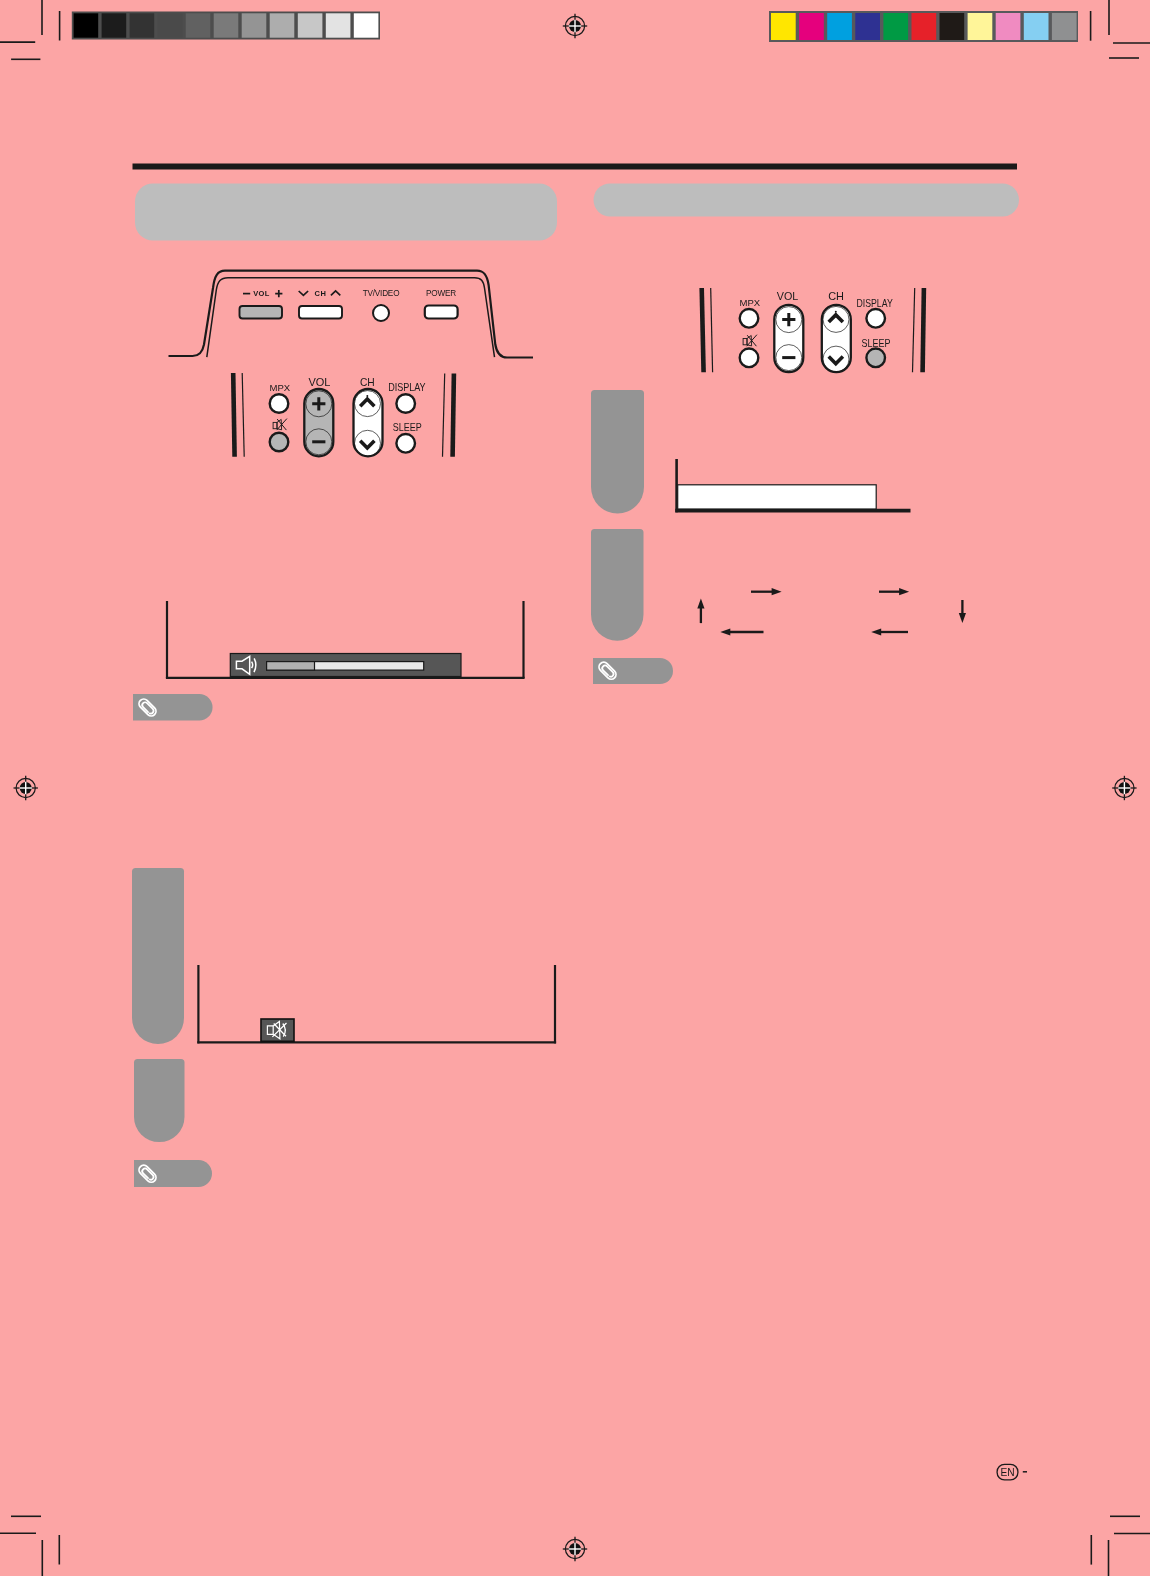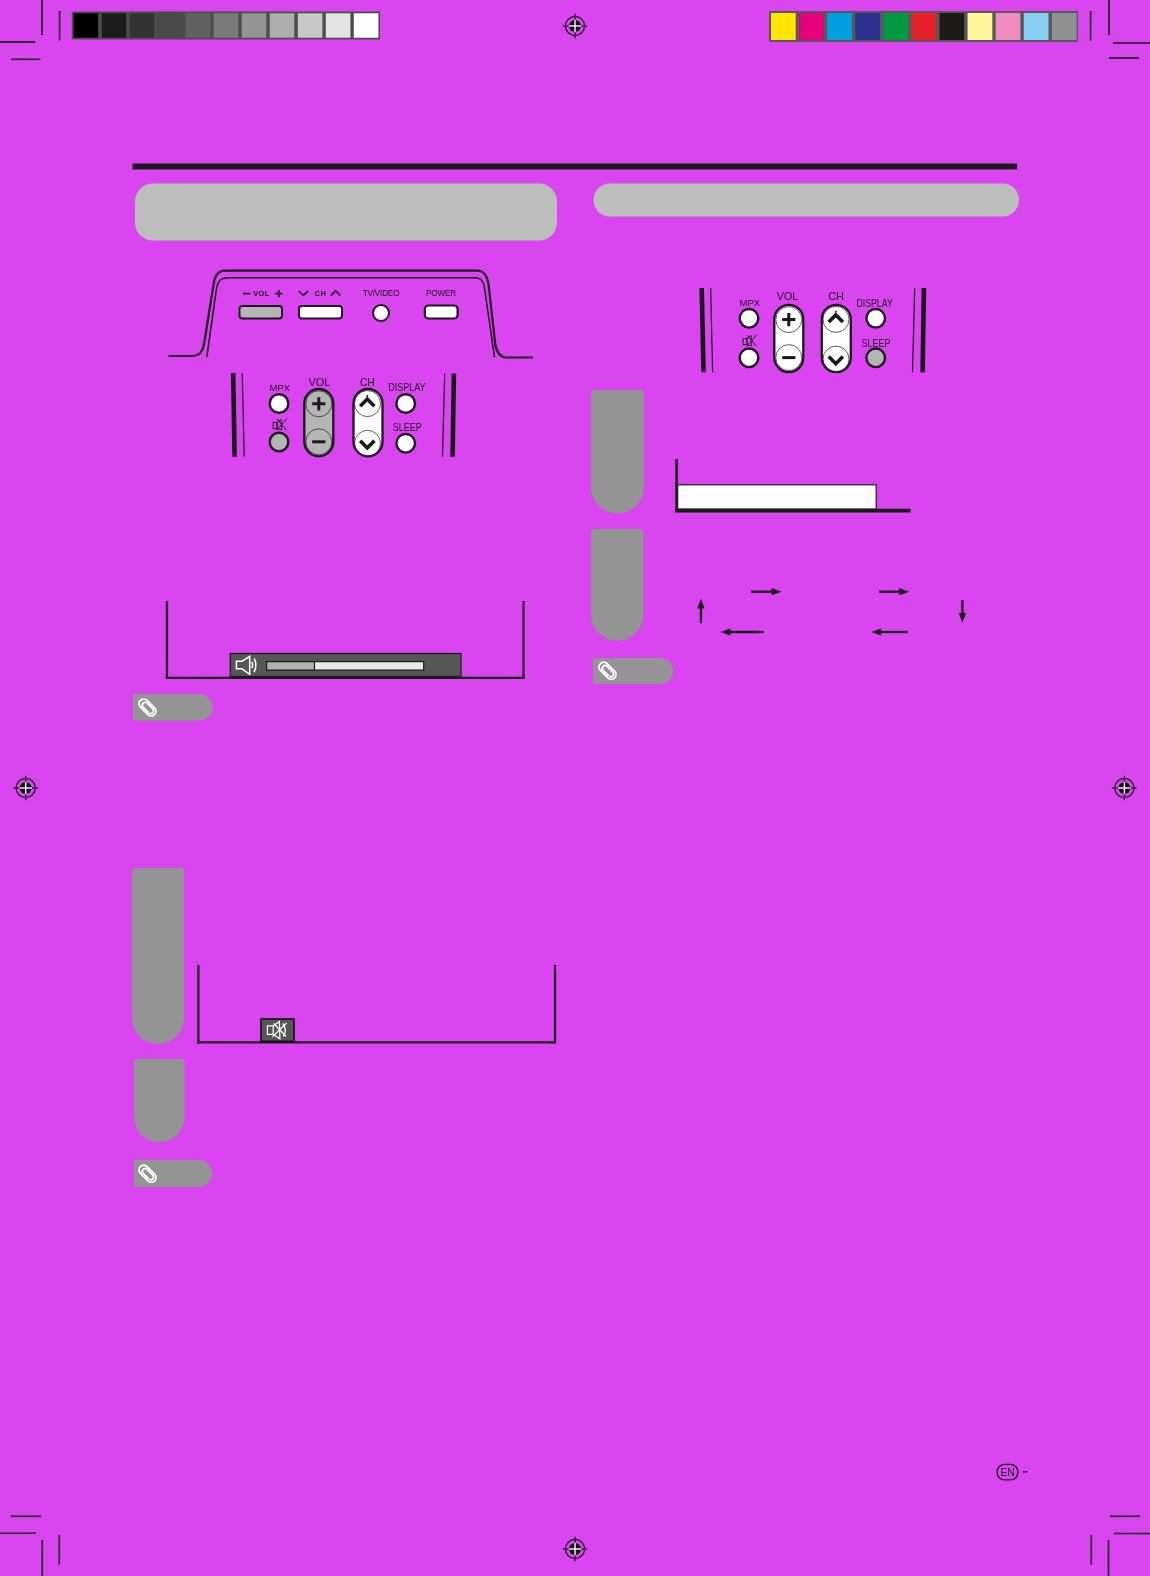--- a/index.html
+++ b/index.html
@@ -1,16 +1,16 @@
 <!DOCTYPE html>
 <html><head>
 <meta charset="utf-8">
 <style>
 html,body{margin:0;padding:0;background:#fff;}
-.page{position:relative;width:1150px;height:1576px;background:#d946ef;overflow:hidden;}
+.page{position:relative;width:1150px;height:1576px;background:#fca5a5;overflow:hidden;}
 text{font-family:"Liberation Sans",sans-serif;fill:#1a1a1a;}
 </style>
 </head>
 <body>
 <div class="page">
 <svg width="1150" height="1576" viewBox="0 0 1150 1576">
 <defs>
 <g id="regmark">
 <line x1="-12.2" y1="0" x2="12.2" y2="0" stroke="#1a1a1a" stroke-width="1.3"></line>
 <line x1="0" y1="-12.2" x2="0" y2="12.2" stroke="#1a1a1a" stroke-width="1.3"></line>

